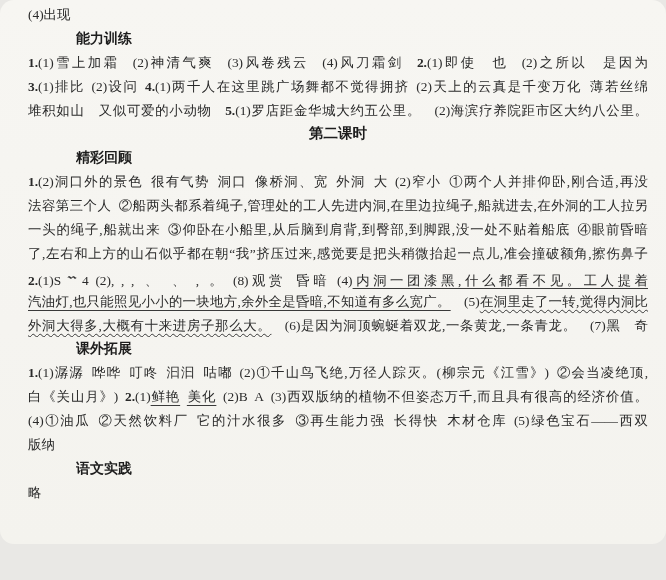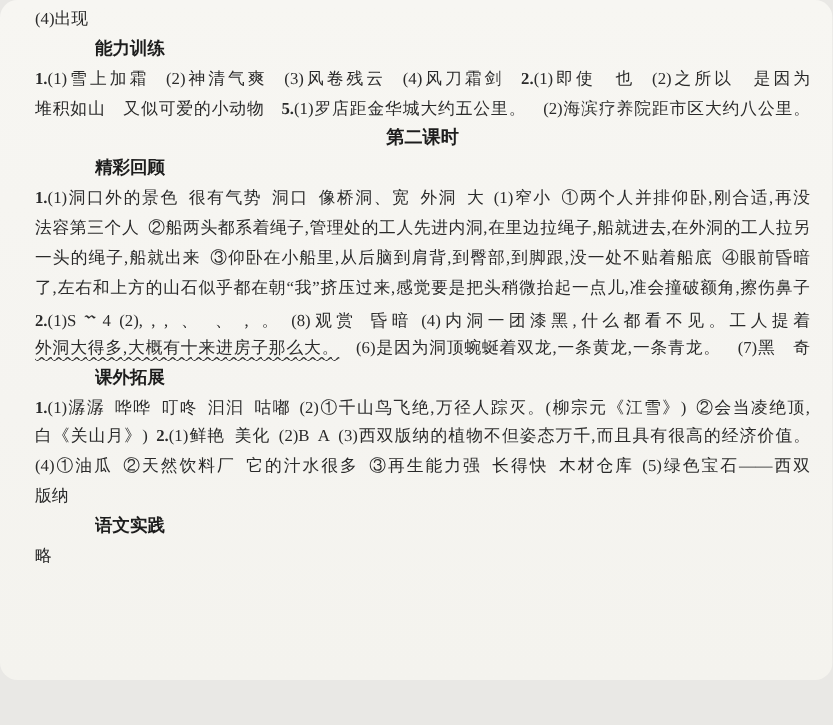--- a/index.html
+++ b/index.html
@@ -25,41 +25,43 @@
   .style-heading{
     font-family:"Liberation Sans","DejaVu Sans",sans-serif;
     font-weight:700;font-size:14px;color:#1d1d1d;margin-left:48px;
   }
   .style-lesson-title{
     font-family:"Liberation Sans","DejaVu Sans",sans-serif;
     font-weight:700;font-size:14.5px;color:#1d1d1d;
   }
   .f-plain{}
   .f-bold{font-weight:700;}
-  .f-underline{text-decoration-thickness:1px;text-underline-offset:3.5px;text-decoration-color:#3a3a3a;}
+  .f-underline{text-decoration:underline;text-decoration-thickness:1px;text-underline-offset:3.5px;text-decoration-color:#3a3a3a;}
   .f-wavy{text-decoration:underline wavy;text-decoration-thickness:1px;text-underline-offset:2.5px;text-decoration-color:#3a3a3a;}
   .f-mark{font-size:8.5px;vertical-align:4.5px;letter-spacing:-1px;}
   .tight{letter-spacing:-0.45px;}
 </style>
 </head>
 <body>
 
 <div class="page">
   <div>
       <div class="line style-body align-left"><span class="f-plain">(4)出现</span></div>
       <div class="line style-heading align-left"><span class="f-plain">能力训练</span></div>
       <div class="line style-body align-justify"><span class="f-bold">1.</span><span class="f-plain">(1)雪上加霜  (2)神清气爽  (3)风卷残云  (4)风刀霜剑  </span><span class="f-bold">2.</span><span class="f-plain">(1)即使  也  (2)之所以  是因为</span></div>
+      <div class="line style-body align-justify"><span class="f-bold">3.</span><span class="f-plain">(1)排比 (2)设问 </span><span class="f-bold">4.</span><span class="f-plain">(1)两千人在这里跳广场舞都不觉得拥挤 (2)天上的云真是千变万化 薄若丝绵</span></div>
       <div class="line style-body align-justify"><span class="f-plain">堆积如山  又似可爱的小动物  </span><span class="f-bold">5.</span><span class="f-plain">(1)罗店距金华城大约五公里。  (2)海滨疗养院距市区大约八公里。</span></div>
       <div class="line style-lesson-title align-center"><span class="f-plain">第二课时</span></div>
       <div class="line style-heading align-left"><span class="f-plain">精彩回顾</span></div>
-      <div class="line style-body align-justify"><span class="f-bold">1.</span><span class="f-plain">(1)洞口外的景色 很有气势 洞口 像桥洞、宽 外洞 大 (1)窄小 ①两个人并排仰卧,刚合适,再没</span></div>
+      <div class="line style-body align-justify"><span class="f-bold">1.</span><span class="f-plain">(2)洞口外的景色 很有气势 洞口 像桥洞、宽 外洞 大 (2)窄小 ①两个人并排仰卧,刚合适,再没</span></div>
       <div class="line style-body align-justify"><span class="f-plain">法容第三个人 ②船两头都系着绳子,管理处的工人先进内洞,在里边拉绳子,船就进去,在外洞的工人拉另</span></div>
       <div class="line style-body align-justify"><span class="f-plain">一头的绳子,船就出来 ③仰卧在小船里,从后脑到肩背,到臀部,到脚跟,没一处不贴着船底 ④眼前昏暗</span></div>
       <div class="line style-body align-justify"><span class="f-plain">了,左右和上方的山石似乎都在朝“我”挤压过来,感觉要是把头稍微抬起一点儿,准会撞破额角,擦伤鼻子</span></div>
       <div class="line style-body align-justify"><span class="f-bold">2.</span><span class="f-plain">(1)S </span><span class="f-mark">〰</span><span class="f-plain"> 4 (2), , , 、 、 , 。 (8)观赏 昏暗 (4)</span><span class="f-underline">内洞一团漆黑,什么都看不见。工人提着</span></div>
+      <div class="line style-body align-justify"><span class="f-underline">汽油灯,也只能照见小小的一块地方,余外全是昏暗,不知道有多么宽广。</span><span class="f-plain">  (5)</span><span class="f-wavy">在洞里走了一转,觉得内洞比</span></div>
       <div class="line style-body align-justify"><span class="f-wavy">外洞大得多,大概有十来进房子那么大。</span><span class="f-plain">  (6)是因为洞顶蜿蜒着双龙,一条黄龙,一条青龙。  (7)黑  奇</span></div>
       <div class="line style-heading align-left"><span class="f-plain">课外拓展</span></div>
       <div class="line style-body align-justify"><span class="f-bold">1.</span><span class="f-plain">(1)潺潺 哗哗 叮咚 汩汩 咕嘟 (2)①千山鸟飞绝,万径人踪灭。(柳宗元《江雪》) ②会当凌绝顶,</span></div>
       <div class="line style-body align-justify"><span class="f-plain">白《关山月》) </span><span class="f-bold">2.</span><span class="f-plain">(1)</span><span class="f-underline">鲜艳</span><span class="f-plain"> </span><span class="f-underline">美化</span><span class="f-plain"> (2)B A (3)西双版纳的植物不但姿态万千,而且具有很高的经济价值。</span></div>
       <div class="line style-body align-justify"><span class="f-plain">(4)①油瓜 ②天然饮料厂 它的汁水很多 ③再生能力强 长得快 木材仓库 (5)绿色宝石——西双</span></div>
       <div class="line style-body align-left"><span class="f-plain">版纳</span></div>
       <div class="line style-heading align-left"><span class="f-plain">语文实践</span></div>
       <div class="line style-body align-left"><span class="f-plain">略</span></div>
     </div>
 </div>

